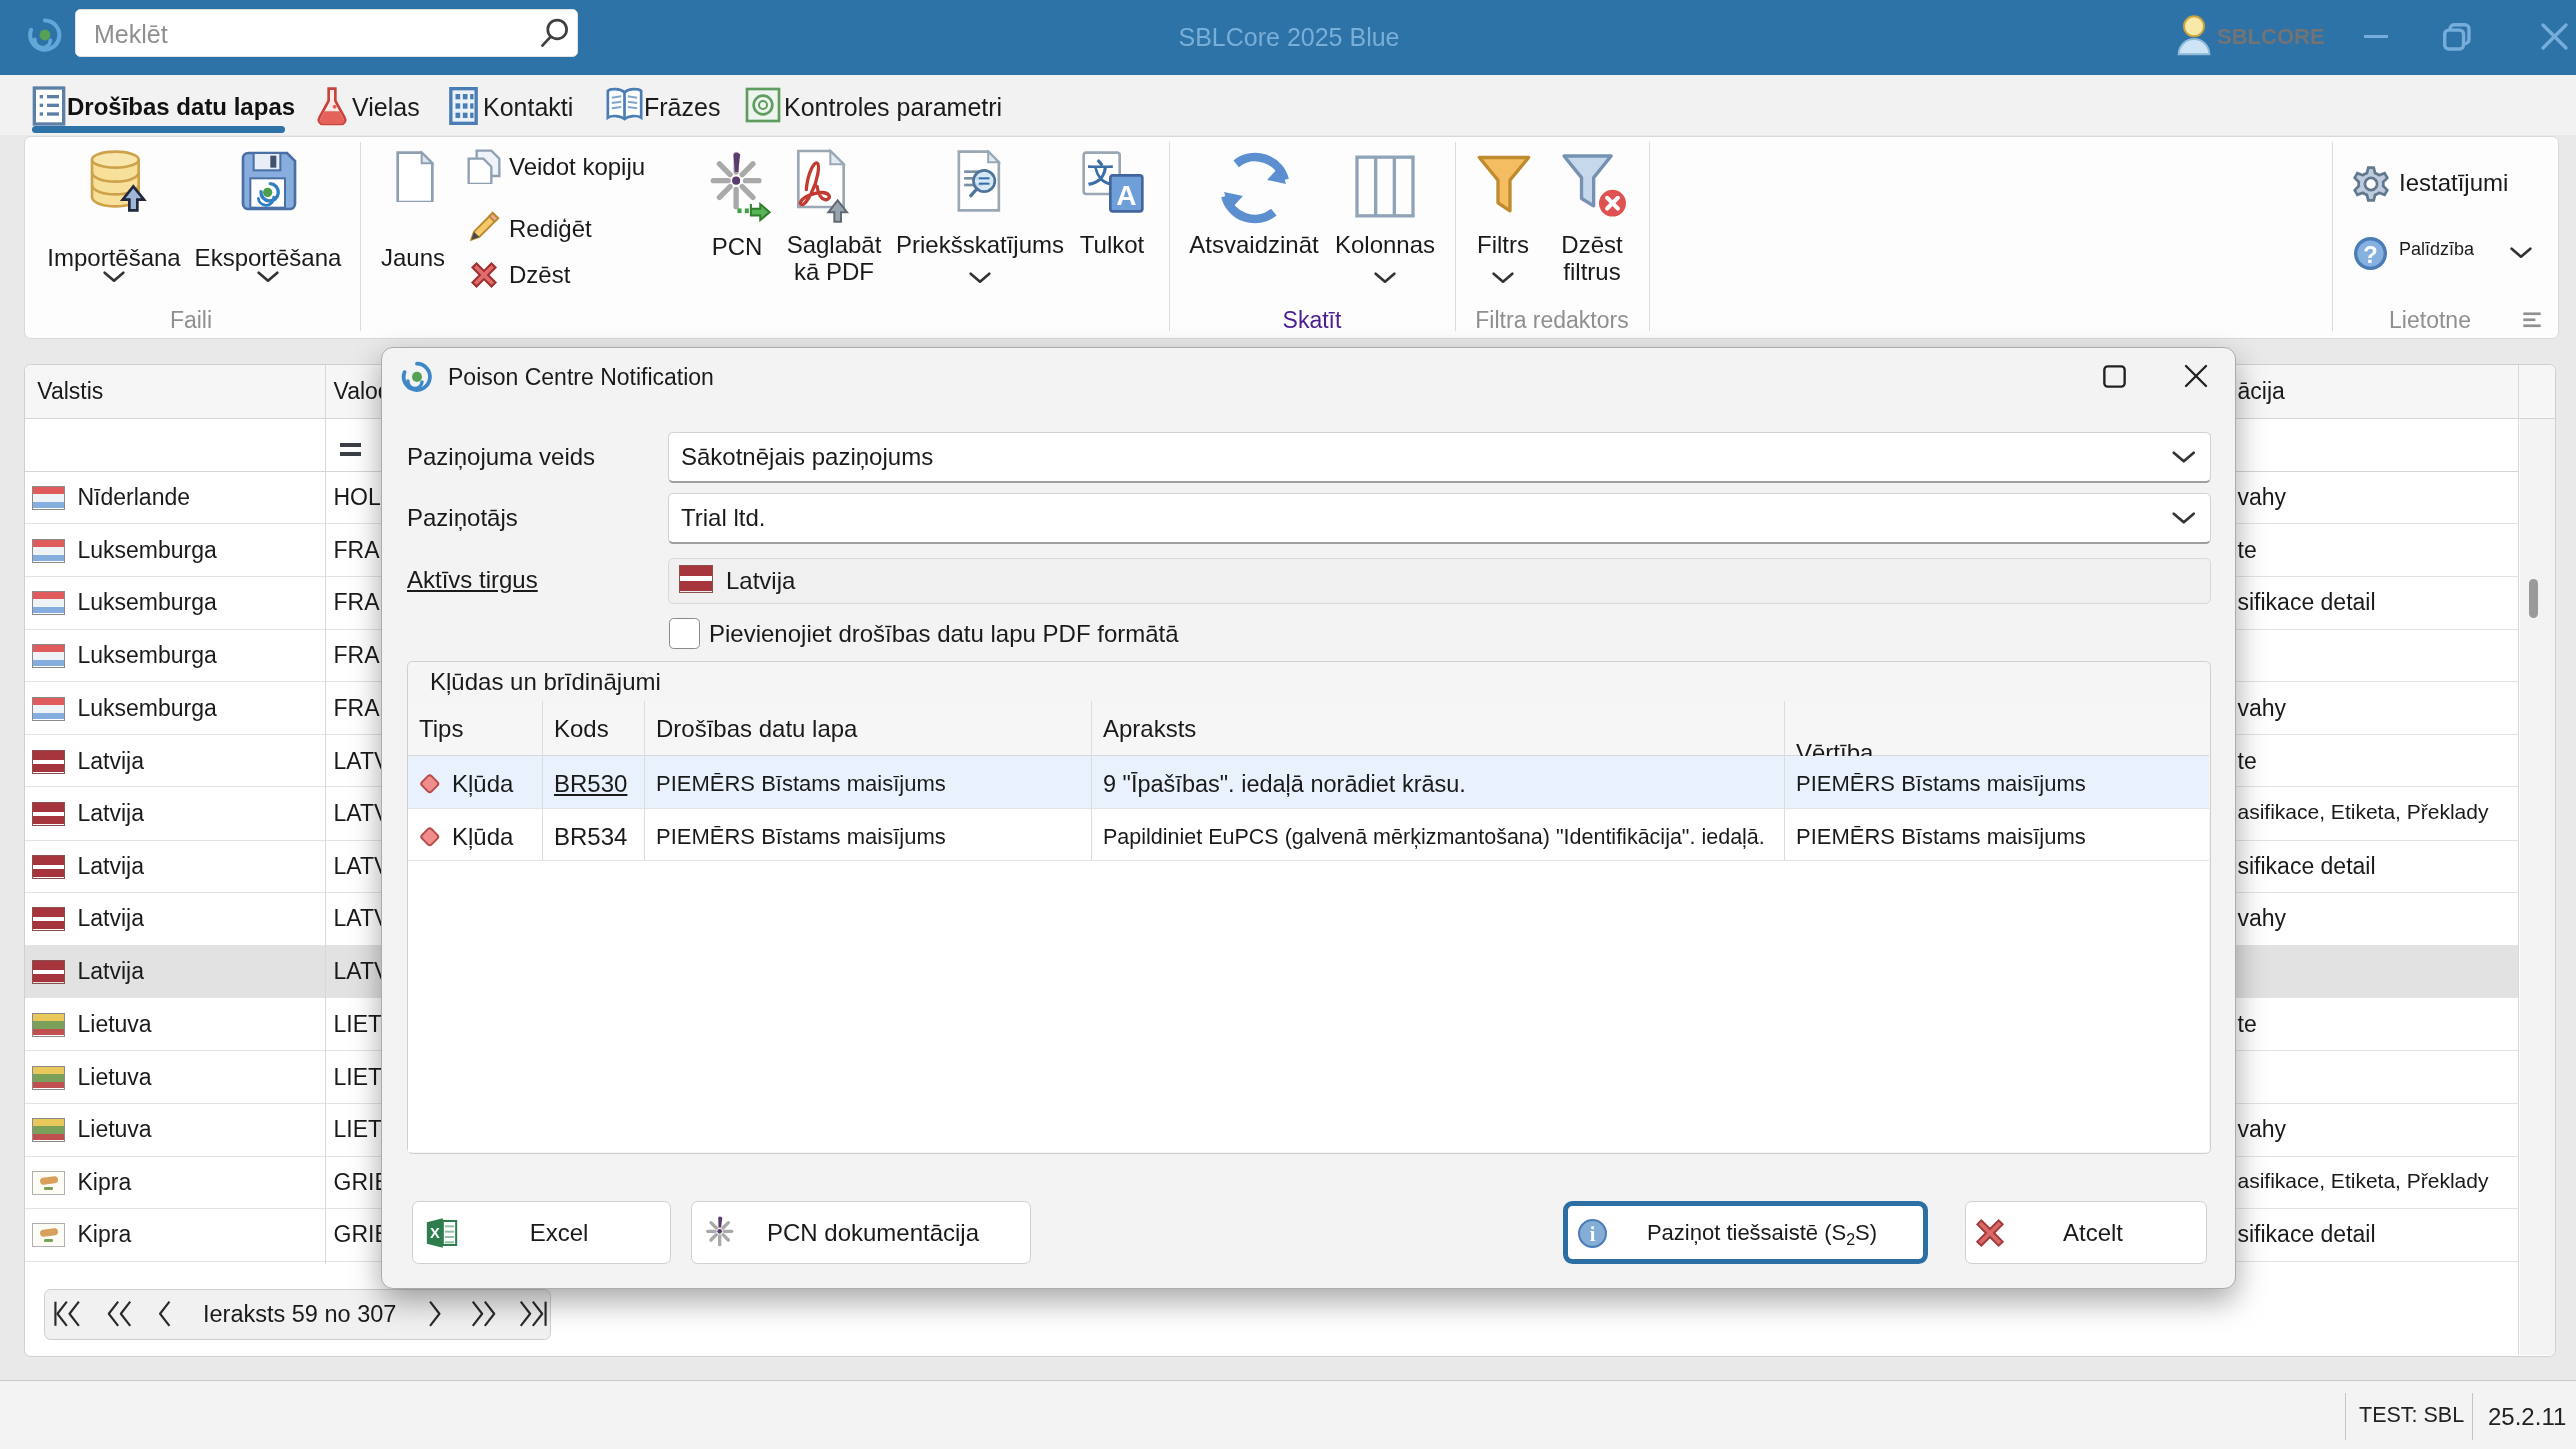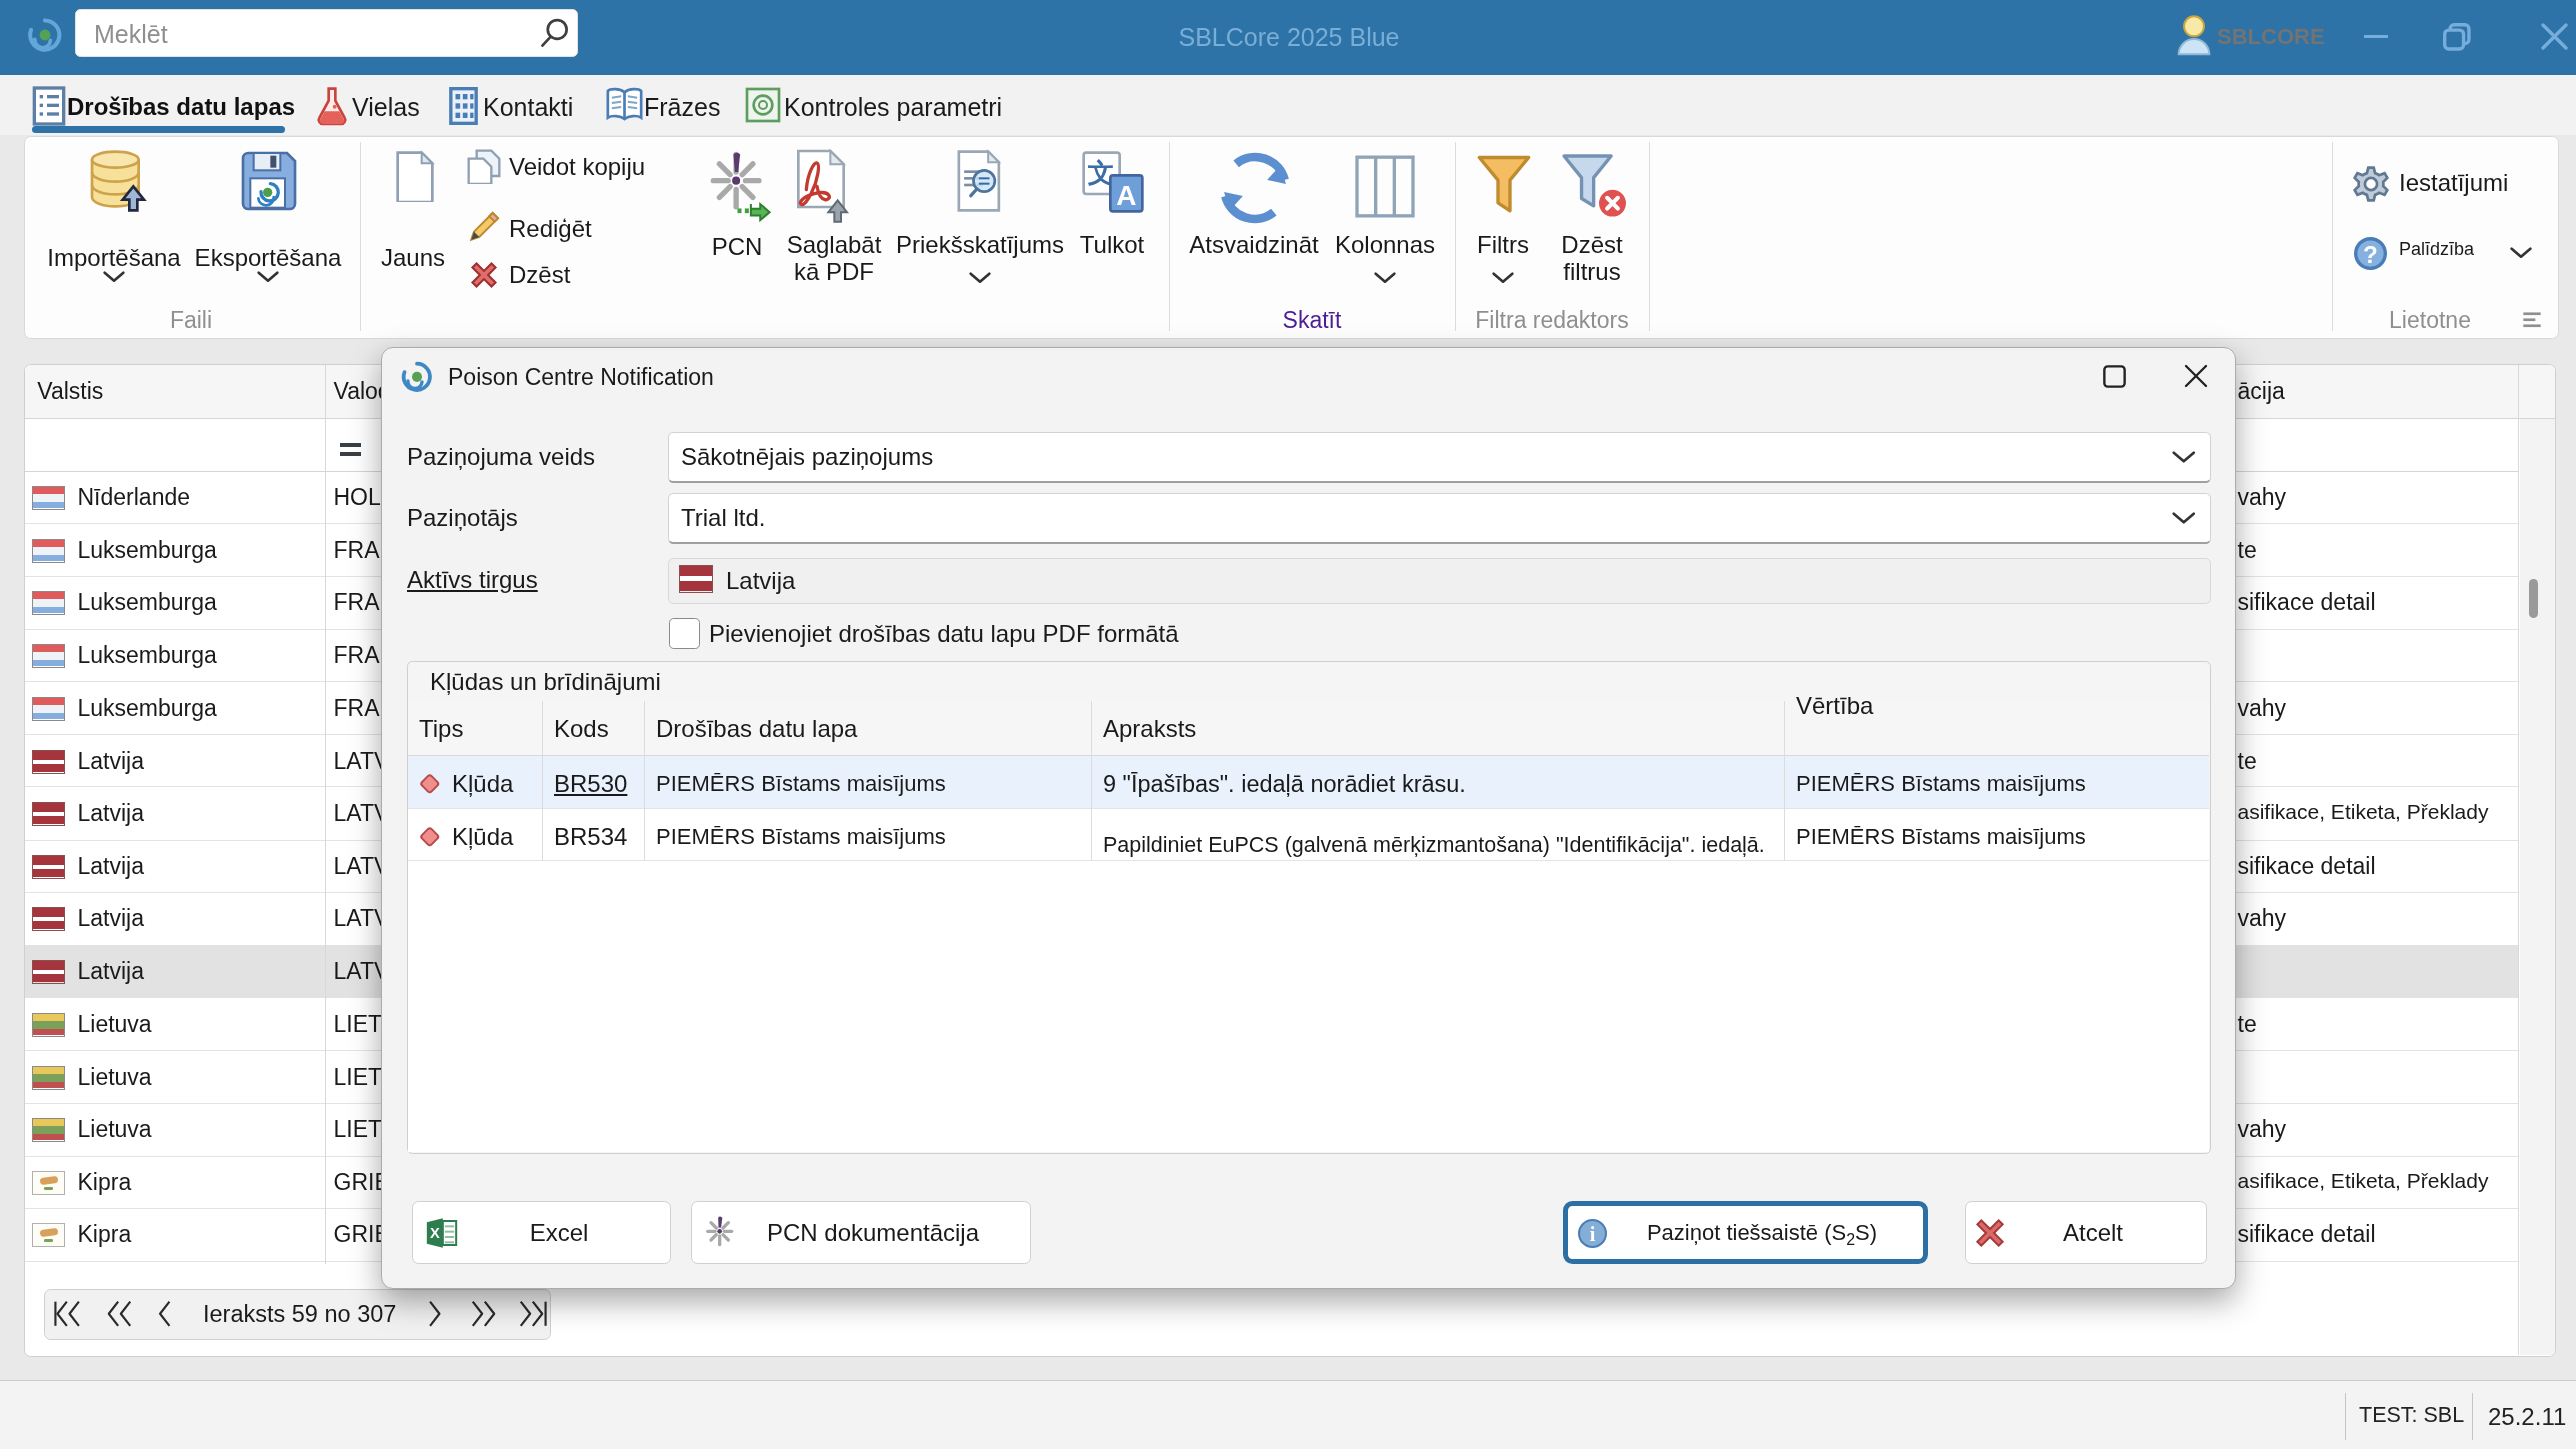--- a/index.html
+++ b/index.html
@@ -492,21 +492,21 @@
 <div class="ctext" style="left:709px;top:620px;font-size:24px;">Pievienojiet drošības datu lapu PDF formātā</div>
 
 <div class="abs" style="left:407px;top:661px;width:1804px;height:493px;background:#f5f5f5;border:1.3px solid #cfcfcf;border-radius:5.4px;"></div>
 <div class="ctext" style="left:430px;top:668px;font-size:24px;">Kļūdas un brīdinājumi</div>
 <div class="abs" style="left:408px;top:701px;width:1801px;height:451px;background:#ffffff;border-top:1.3px solid #c9c9c9;"></div>
 <div class="abs" style="left:408px;top:701px;width:1801px;height:55px;background:#f6f6f6;border-bottom:1.3px solid #d9d9d9;"></div>
 <div class="ctext" style="left:419px;top:715px;font-size:24px;">Tips</div>
 <div class="ctext" style="left:554px;top:715px;font-size:24px;">Kods</div>
 <div class="ctext" style="left:656px;top:715px;font-size:24px;">Drošības datu lapa</div>
 <div class="ctext" style="left:1103px;top:715px;font-size:24px;">Apraksts</div>
-<div class="ctext" style="left:1796px;top:692px;font-size:24px;">Vērtība</div>
+<div class="ctext" style="left:1796px;top:739px;font-size:24px;">Vērtība</div>
 
 <div class="abs" style="left:408px;top:756px;width:1801px;height:53px;background:#e9f2fc;border-bottom:1.3px solid #e4e4e4;"></div>
 <div class="abs" style="left:408px;top:809px;width:1801px;height:52px;background:#ffffff;border-bottom:1.3px solid #e4e4e4;"></div>
 
 <div class="abs" style="left:542px;top:701px;width:1.3px;height:160px;background:#dcdcdc;"></div>
 <div class="abs" style="left:644px;top:701px;width:1.3px;height:160px;background:#dcdcdc;"></div>
 <div class="abs" style="left:1091px;top:701px;width:1.3px;height:160px;background:#dcdcdc;"></div>
 <div class="abs" style="left:1784px;top:701px;width:1.3px;height:160px;background:#dcdcdc;"></div>
 
 <svg class="abs" style="left:417px;top:771px" width="25.5" height="25.5" viewBox="0 0 38 38">
@@ -517,21 +517,21 @@
 <div class="ctext" style="left:656px;top:771px;font-size:22px;">PIEMĒRS Bīstams maisījums</div>
 <div class="ctext" style="left:1103px;top:771px;font-size:23.5px;">9 "Īpašības". iedaļā norādiet krāsu.</div>
 <div class="ctext" style="left:1796px;top:771px;font-size:22px;">PIEMĒRS Bīstams maisījums</div>
 
 <svg class="abs" style="left:417px;top:824px" width="25.5" height="25.5" viewBox="0 0 38 38">
   <rect x="9" y="9" width="20" height="20" rx="4" transform="rotate(45 19 19)" fill="#f08e8e" stroke="#b84a4a" stroke-width="3"></rect>
 </svg>
 <div class="ctext" style="left:452px;top:823px;font-size:24px;">Kļūda</div>
 <div class="ctext" style="left:554px;top:823px;font-size:24px;">BR534</div>
 <div class="ctext" style="left:656px;top:824px;font-size:22px;">PIEMĒRS Bīstams maisījums</div>
-<div class="ctext" style="left:1103px;top:825px;font-size:21.5px;margin-top:8px;">Papildiniet EuPCS (galvenā mērķizmantošana) "Identifikācija". iedaļā.</div>
+<div class="ctext" style="left:1103px;top:825px;font-size:21.5px;">Papildiniet EuPCS (galvenā mērķizmantošana) "Identifikācija". iedaļā.</div>
 <div class="ctext" style="left:1796px;top:824px;font-size:22px;">PIEMĒRS Bīstams maisījums</div>
 
 <div class="abs" style="left:412px;top:1201px;width:259px;height:63px;background:#ffffff;border:1.3px solid #d0d0d0;border-radius:6.7px;"></div>
 <svg class="abs" style="left:424px;top:1217px" width="35" height="32" viewBox="0 0 52 48">
   <path d="M4 8 L28 2 V46 L4 40 Z" fill="#2e7d4f"></path>
   <rect x="28" y="6" width="20" height="36" fill="#ffffff" stroke="#2e7d4f" stroke-width="3"></rect>
   <g stroke="#8fbf9f" stroke-width="3">
         <line x1="31" y1="14" x2="45" y2="14"></line>
         <line x1="31" y1="22" x2="45" y2="22"></line>
         <line x1="31" y1="30" x2="45" y2="30"></line>

